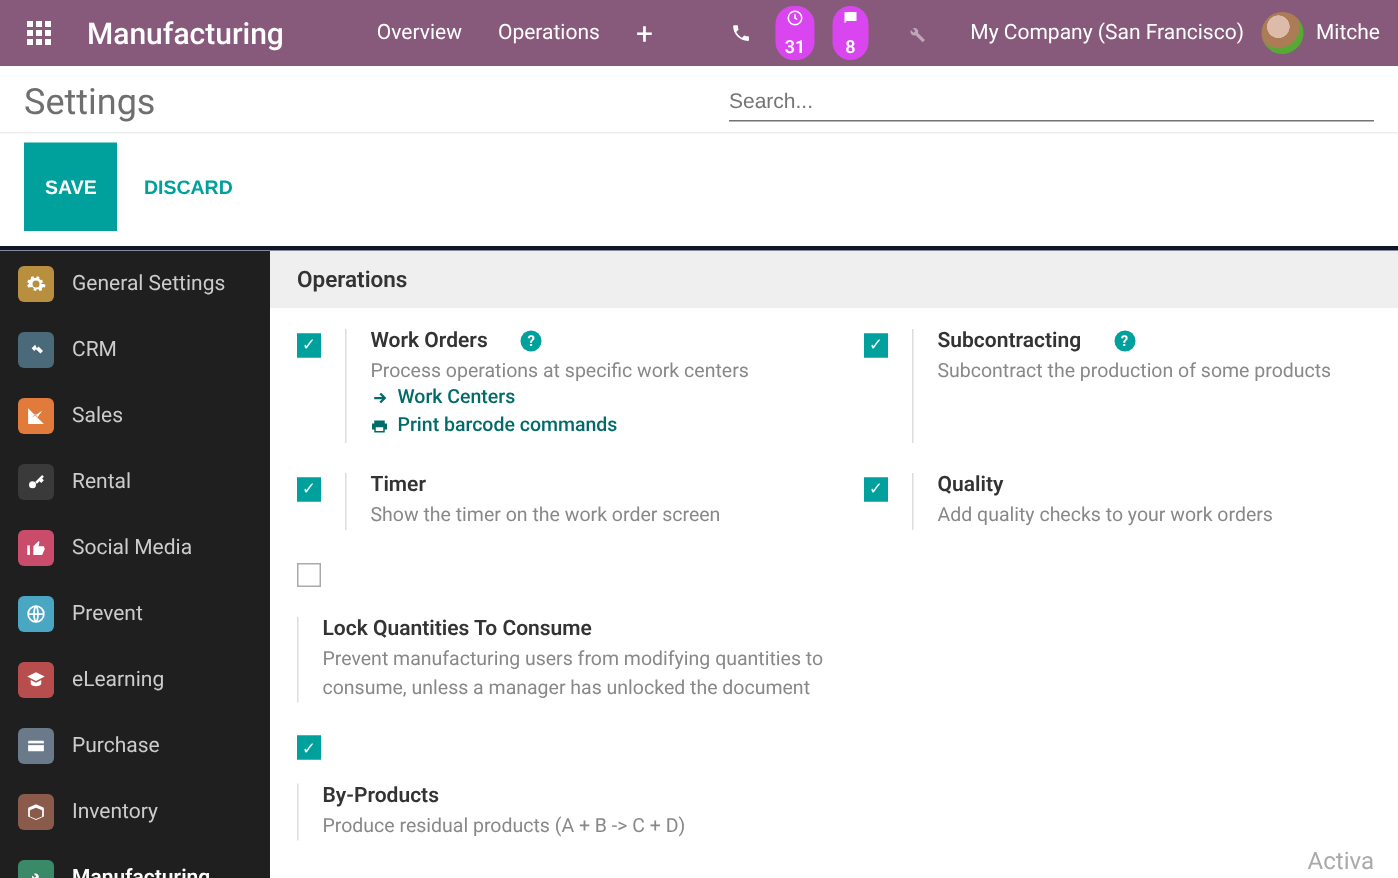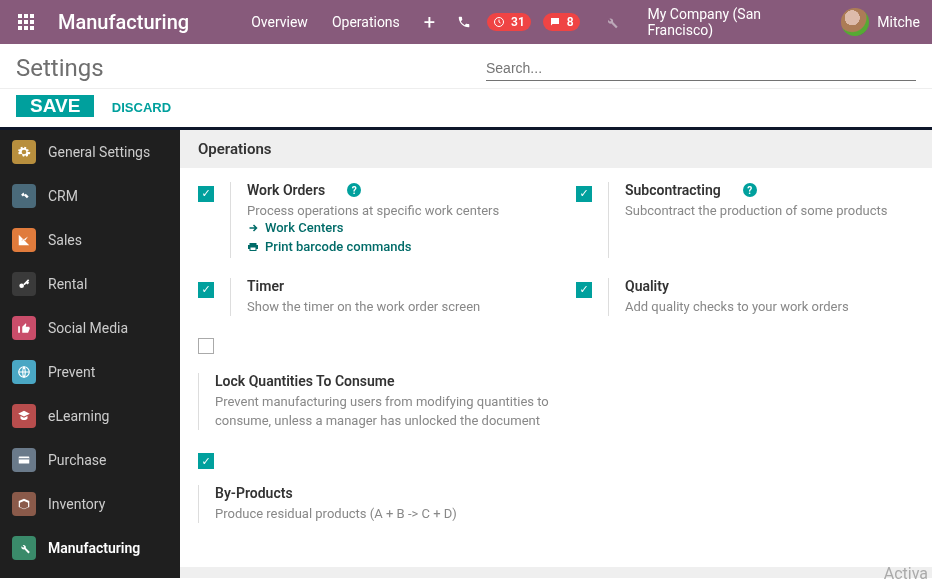--- a/index.html
+++ b/index.html
@@ -8,37 +8,37 @@
   
   .topnav { height: 44px; background: #875A7B; color: #fff; display: flex; align-items: center; padding: 0 12px; }
   .apps-btn { width: 28px; height: 28px; display: flex; align-items: center; justify-content: center; cursor: pointer; margin-right: 18px; }
   .grid3 { display: grid; grid-template-columns: repeat(3,4px); grid-template-rows: repeat(3,4px); gap: 2px; }
   .grid3 span { background: #fff; width:4px; height:4px; }
   .app-title { font-size: 20px; font-weight: 500; margin-right: 50px; }
   .nav-link { padding: 0 12px; line-height: 44px; color: #fff; cursor: pointer; font-size: 14px; }
   .plus { font-size: 20px; padding: 0 12px; cursor: pointer; }
   .spacer { flex: 1; }
   .icon-btn { width: 34px; height: 44px; display: flex; align-items: center; justify-content: center; cursor: pointer; position: relative; }
-  .badge-pill { background: #ef4444; border-radius: 12px; padding: 2px 6px; display: inline-flex; align-items: center; gap: 6px; font-size: 12px; font-weight: 600; cursor: pointer; }
+  .badge-pill { background: #d946ef; border-radius: 12px; padding: 2px 6px; display: inline-flex; align-items: center; gap: 6px; font-size: 12px; font-weight: 600; cursor: pointer; flex-direction: column; }
   .badge-pill .ico { width: 12px; height: 12px; }
   .wrench { color: #aaa; margin: 0 8px; }
   .company { margin: 0 12px; cursor: pointer; }
   .avatar { width: 28px; height: 28px; border-radius: 50%; background: radial-gradient(circle at 40% 35%, #dba 0 30%, #ac7c56 31% 55%, #5a3 60% 75%, #264 80%); margin-right: 8px; }
   .username { cursor: pointer; }
   
   
   .controlbar { display: flex; align-items: center; padding: 10px 16px 6px; gap: 40px; border-bottom: 1px solid #eee; }
   .control-left { flex: 0 0 auto; }
   .page-title { font-size: 24px; color: #6f6f6f; font-weight: 400; }
   .control-right { flex: 1; display: flex; justify-content: flex-end; }
   .search-wrap { flex: 1; max-width: 430px; border-bottom: 1px solid #737373; padding: 4px 0; }
   .search-input { width: 100%; border: none; outline: none; font-size: 14px; color: #555; }
   
   .actionbar { padding: 6px 16px 10px; }
-  .btn-save { background: #00A09D; color: #fff; border: none; padding: 0 14px; font-weight: 600; font-size: 19px; cursor: pointer; margin-right: 14px; }
+  .btn-save { background: #00A09D; color: #fff; border: none; padding: 22px 14px; font-weight: 600; font-size: 13px; cursor: pointer; margin-right: 14px; }
   .btn-discard { background: none; border: none; color: #00A09D; font-weight: 600; font-size: 13px; cursor: pointer; }
   
   
   .main { display: flex; height: calc(585px - 44px - 90px); border-top: 3px solid #0f172a; }
   .sidebar { width: 180px; background: #1f1f1f; overflow-y: auto; }
   .sb-item { display: flex; align-items: center; gap: 12px; padding: 10px 12px; color: #ccc; cursor: pointer; font-size: 14px; }
   .sb-item.active { color: #fff; font-weight: 600; }
   .sb-icon { width: 24px; height: 24px; border-radius: 4px; display: flex; align-items: center; justify-content: center; font-size: 13px; flex-shrink: 0; }
   
   .content { flex: 1; overflow-y: auto; background: #fff; position: relative; }
@@ -53,21 +53,21 @@
   .chkwrap { flex: 0 0 auto; padding-top: 2px; }
   .chk { width: 16px; height: 16px; border: 1px solid #aaa; background: #fff; display: inline-flex; align-items: center; justify-content: center; cursor: pointer; }
   .chk.on { background: #00A09D; border-color: #00A09D; color: #fff; font-size: 11px; }
   .divider { border-left: 1px solid #ddd; padding-left: 16px; flex: 1; }
   .st-title { font-weight: 600; color: #333; margin-bottom: 4px; display: flex; align-items: center; gap: 22px; }
   .help-icon { width: 14px; height: 14px; border-radius: 50%; background: #00A09D; color:#fff; font-size:10px; display:inline-flex; align-items:center; justify-content:center; font-weight:700; cursor:pointer; }
   .st-desc { color: #888; font-size: 13px; line-height: 1.4; }
   .sublinks { }
   .sublink { color: #006b68; font-size: 13px; display: flex; align-items: center; gap: 6px; cursor: pointer; margin-bottom: 4px; font-weight:500; }
   
-  .watermark { position: fixed; right: 4px; bottom: 2px; color: #aaa; font-size: 16px; pointer-events: none; }
+  .watermark { position: fixed; right: 16px; bottom: 2px; color: #aaa; font-size: 16px; pointer-events: none; }
   
   svg { display: block; }
 </style>
 </head>
 <body>
 
 <div class="topnav">
   <div class="apps-btn">
     <div class="grid3">
         <span></span>

